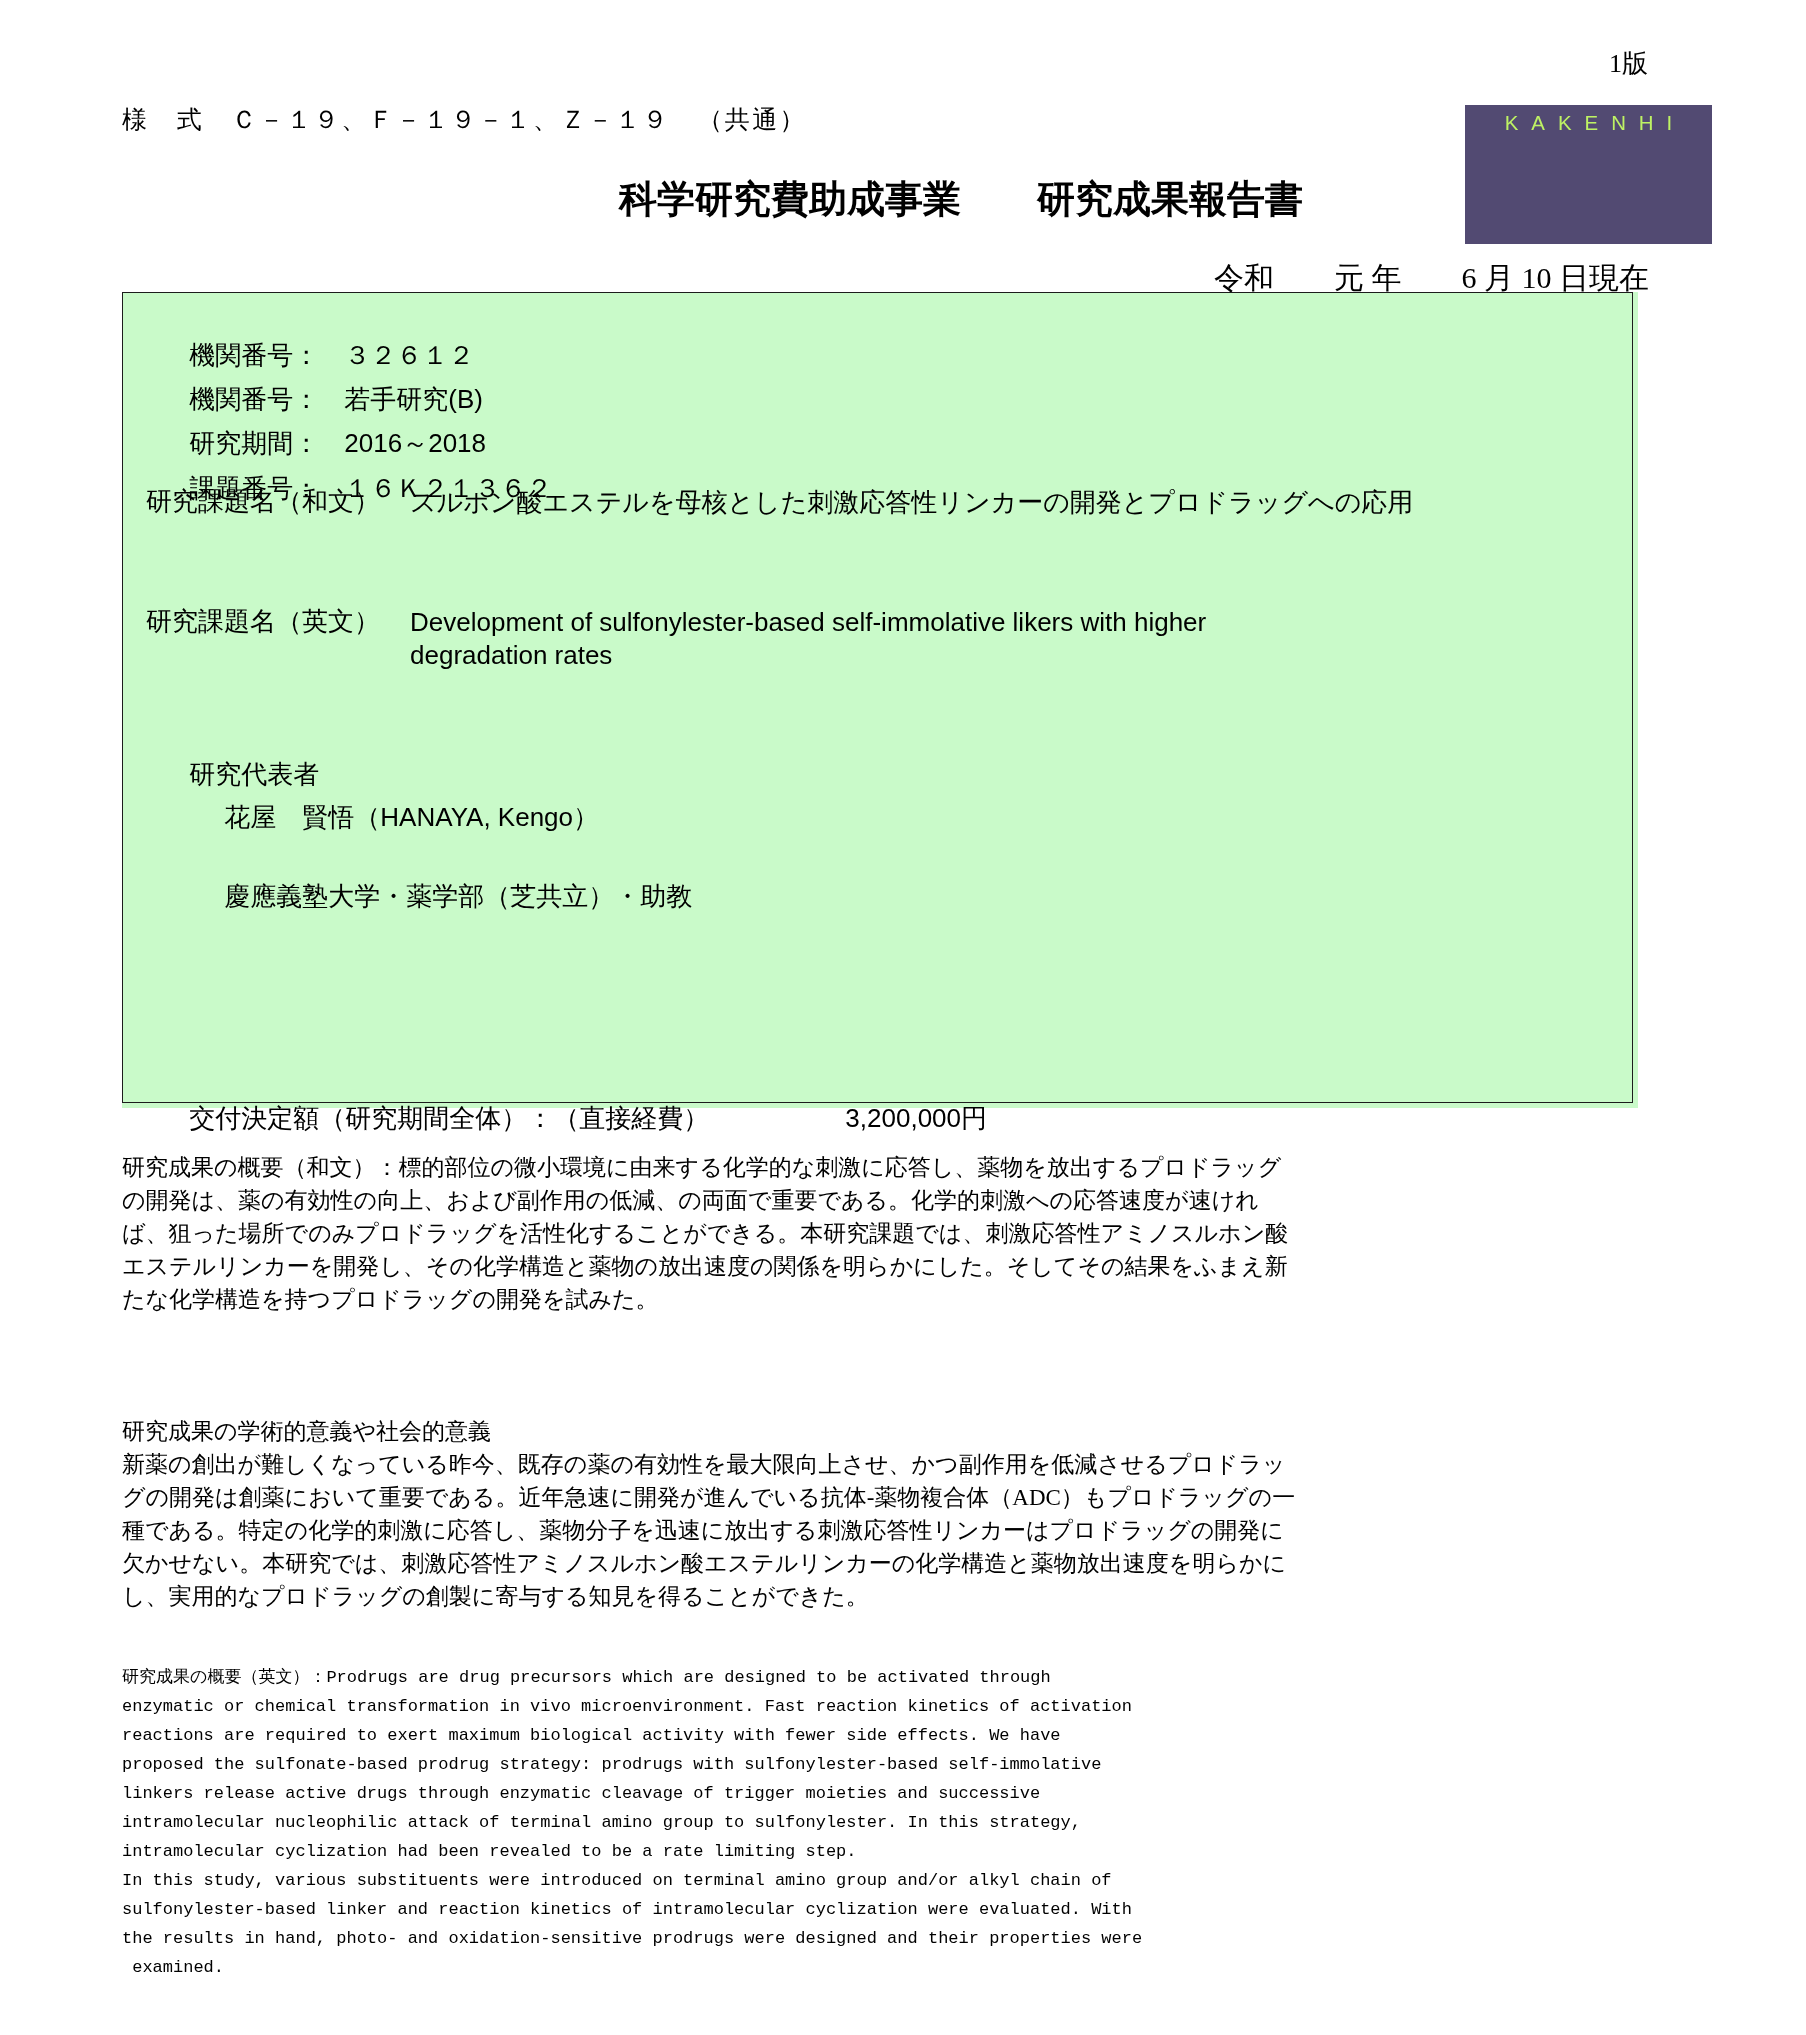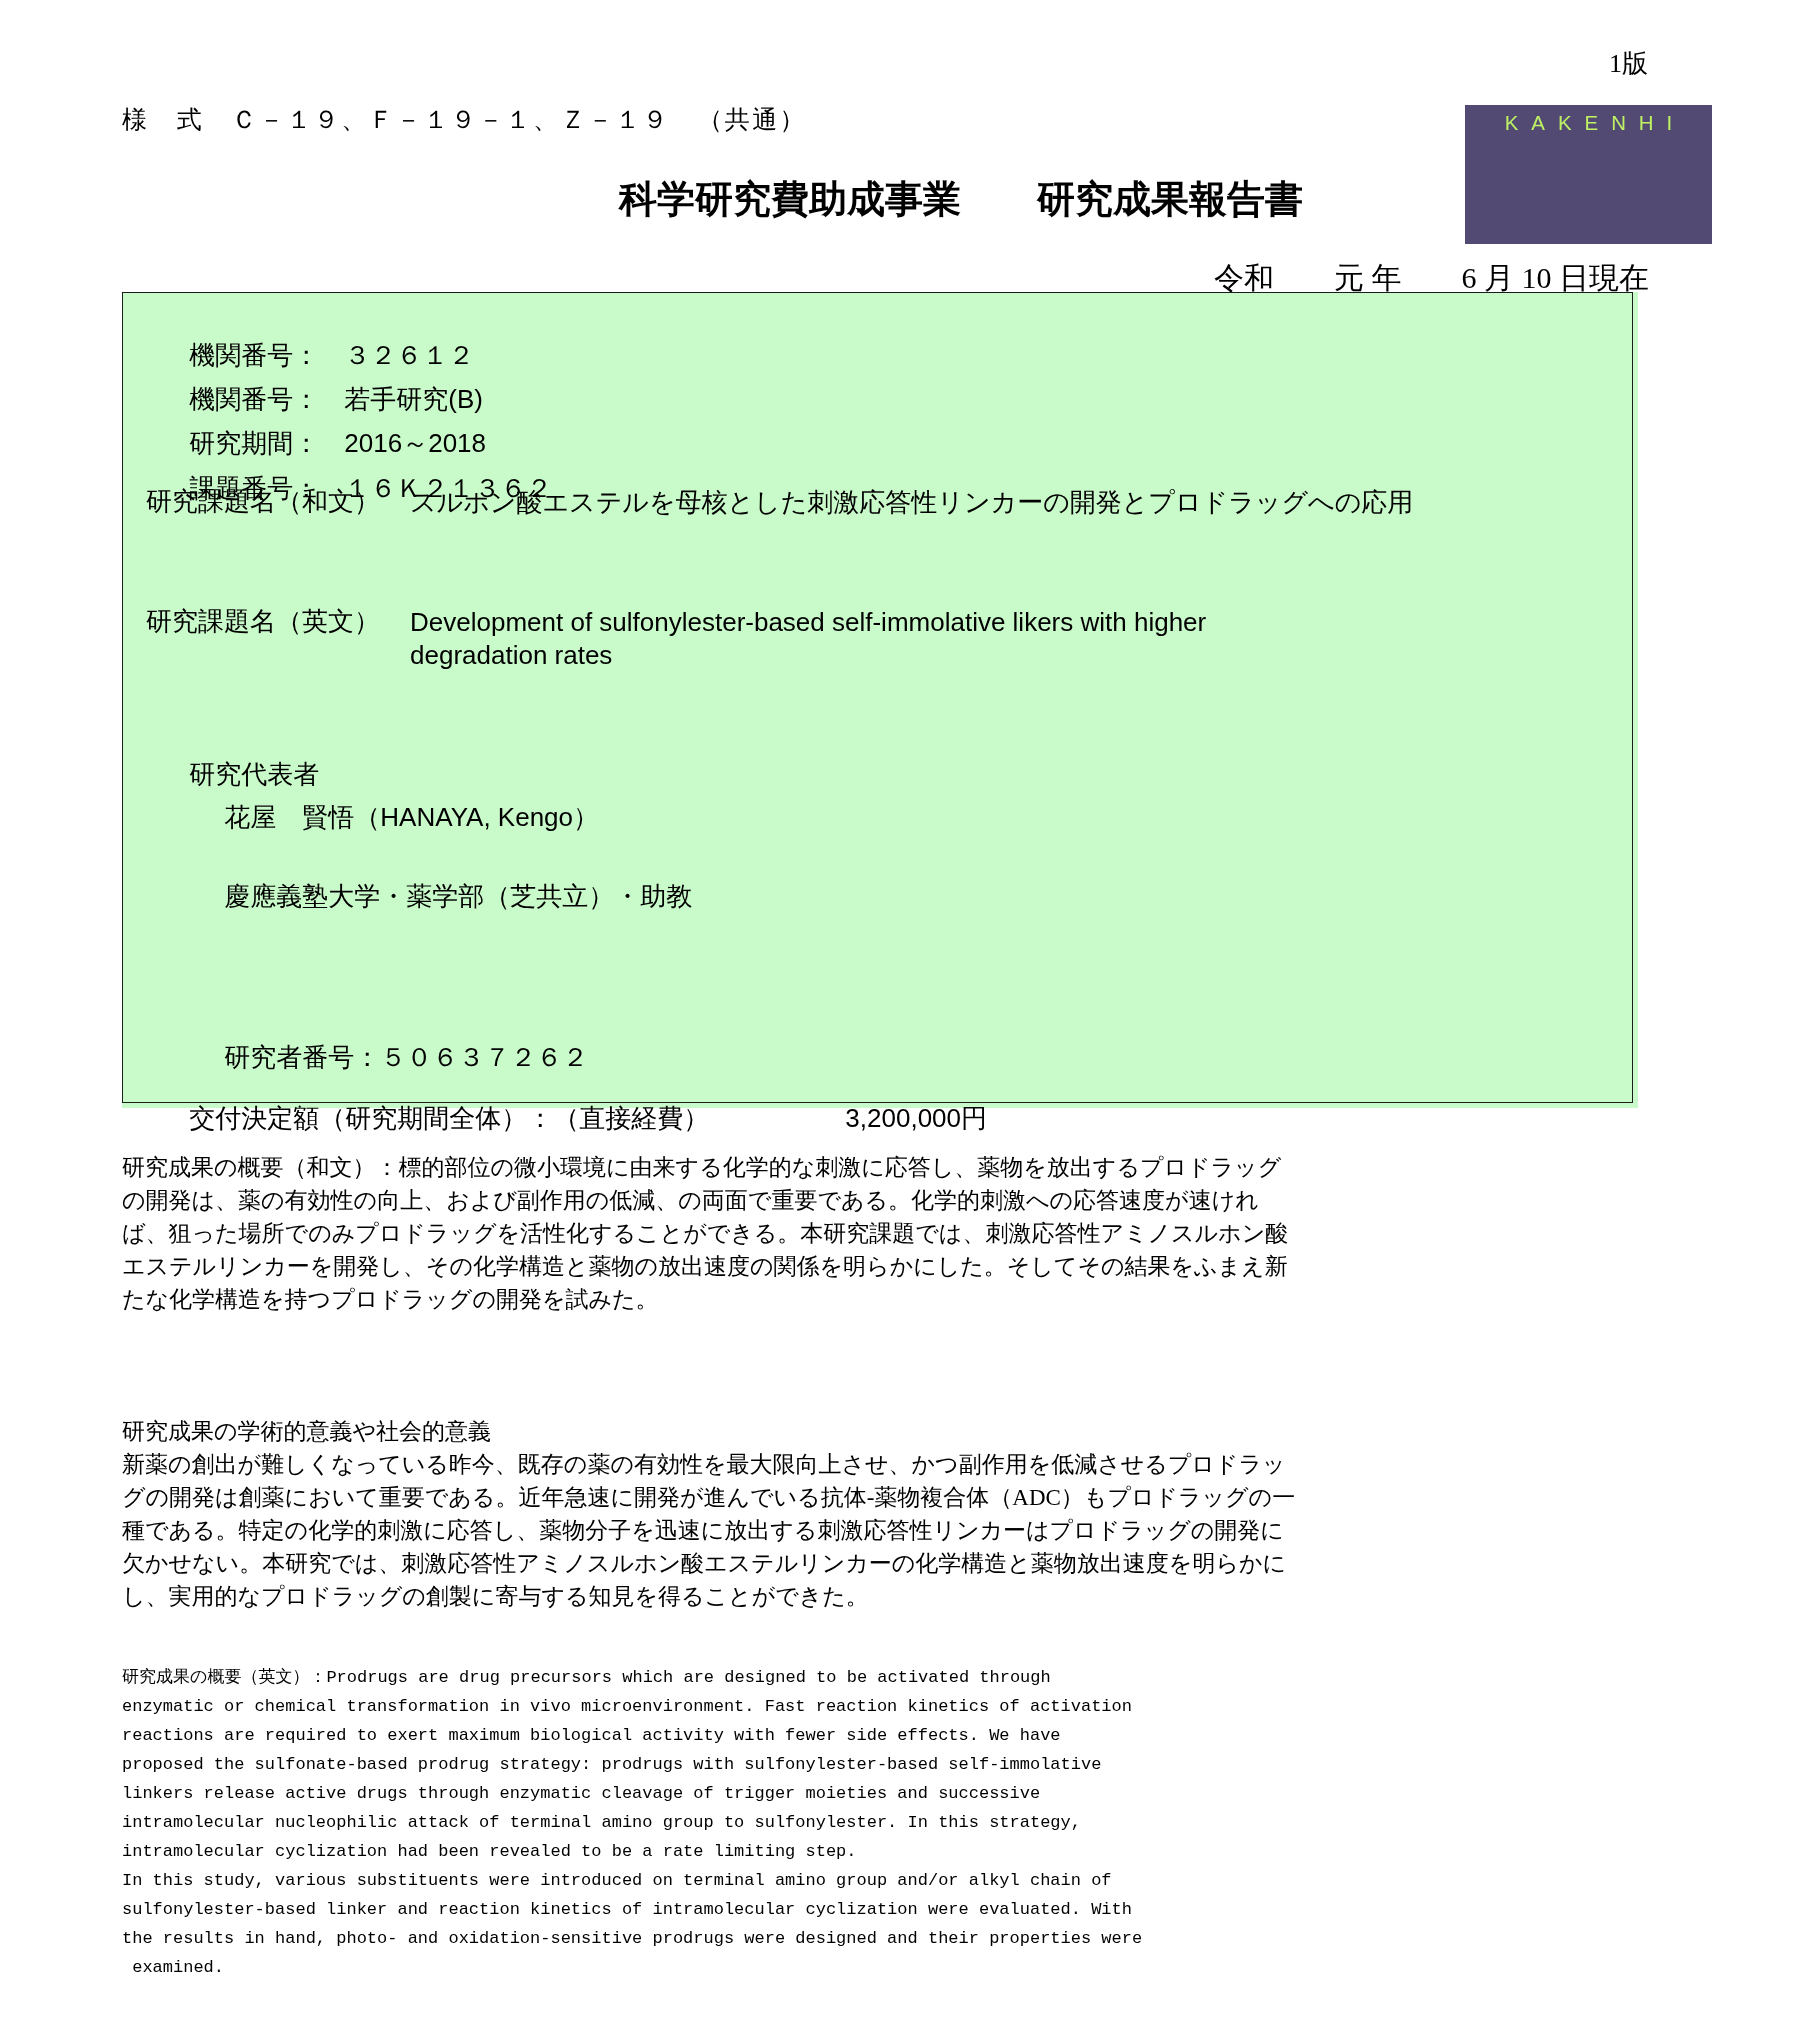--- a/index.html
+++ b/index.html
@@ -142,23 +142,20 @@
     </div>
 
     <div class="box-row r8">
       <span class="val">花屋　賢悟（HANAYA, Kengo）</span>
     </div>
 
     <div class="box-row r9">
       <span class="val">慶應義塾大学・薬学部（芝共立）・助教</span>
     </div>
 
-    <div class="box-row r10">
-      <span class="lab">研究者番号：</span><span class="val">５０６３７２６２</span>
-    </div>
 
     <div class="box-row r11">
       <span class="lab">交付決定額（研究期間全体）：（直接経費）</span><span class="val">3,200,000円</span>
     </div>
 
   </div>
 </div>
 
 <div class="sec abstract-ja">研究成果の概要（和文）：標的部位の微小環境に由来する化学的な刺激に応答し、薬物を放出するプロドラッグ
 の開発は、薬の有効性の向上、および副作用の低減、の両面で重要である。化学的刺激への応答速度が速けれ

